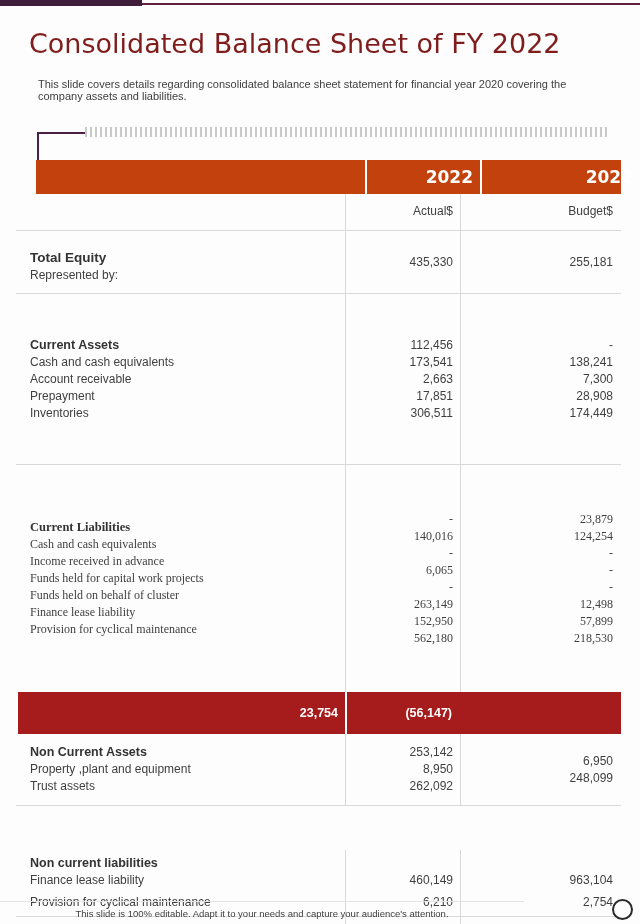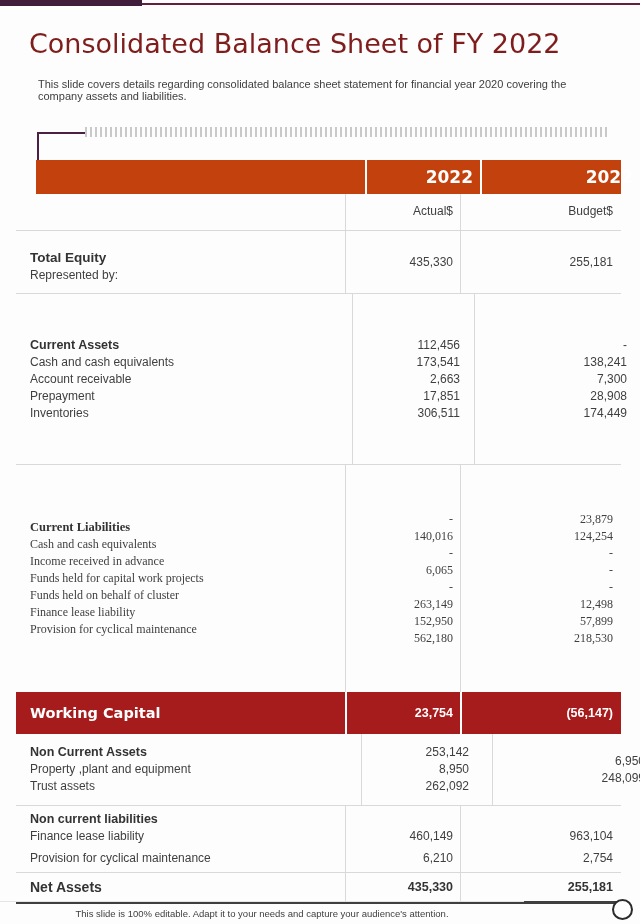--- a/index.html
+++ b/index.html
@@ -51,24 +51,24 @@
   .ln{height:17px;line-height:17px;font-size:12px;white-space:nowrap;}
   .b{font-weight:700;color:#333333;font-size:12.5px;}
   .labels{padding-left:14px;}
   .vals{text-align:right;}
   .vals .ln{padding-right:7px;}
   .c3.vals .ln{padding-right:8px;}
 
   .sec-te{height:62px;}
   .sec-te .t-title{font-size:13.5px;font-weight:700;color:#333;height:19px;line-height:19px;margin-top:8px;}
   .sec-te .t-sub{font-size:12px;height:17px;line-height:17px;}
-  .sec-ca{height:170px;border-bottom:1px solid #d9d9d9;gap:7px;}
+  .sec-ca{height:170px;border-bottom:1px solid #d9d9d9;}
   .sec-cl{height:227px;border-bottom:none;font-family:Liberation Serif, serif;}
-  .sec-nca{height:71px;gap:16px;}
-  .sec-ncl{height:66px;}
+  .sec-nca{height:71px;}
+  .sec-ncl{height:66px;margin-top:44px;}
   .gap-top{margin-top:5px;}
 
   .wc{background:#a61b1b;height:42px;}
   .wc .cell{color:#ffffff;font-weight:700;line-height:42px;}
   .wc .c1{font-family:"DejaVu Sans", sans-serif;font-size:14.5px;padding-left:14px;}
   .wc .c2,.wc .c3{border-left:2px solid #ffffff;font-size:12.5px;}
 
   .na{height:28px;}
   .na .cell{font-weight:700;color:#333;line-height:28px;}
   .na .c1{font-size:14px;padding-left:14px;}
@@ -179,21 +179,20 @@
       <div class="ln">-</div>
       <div class="ln">-</div>
       <div class="ln">-</div>
       <div class="ln">12,498</div>
       <div class="ln">57,899</div>
       <div class="ln">218,530</div>
     </div>
   </div>
 
   <div class="trow wc">
-    <div class="cell c1">Working Capital</div>
     <div class="cell c2">23,754</div>
     <div class="cell c3">(56,147)</div>
   </div>
 
   <div class="sec sec-nca">
     <div class="col c1 labels">
       <div class="ln b">Non Current Assets</div>
       <div class="ln">Property ,plant and equipment</div>
       <div class="ln">Trust assets</div>
     </div>

